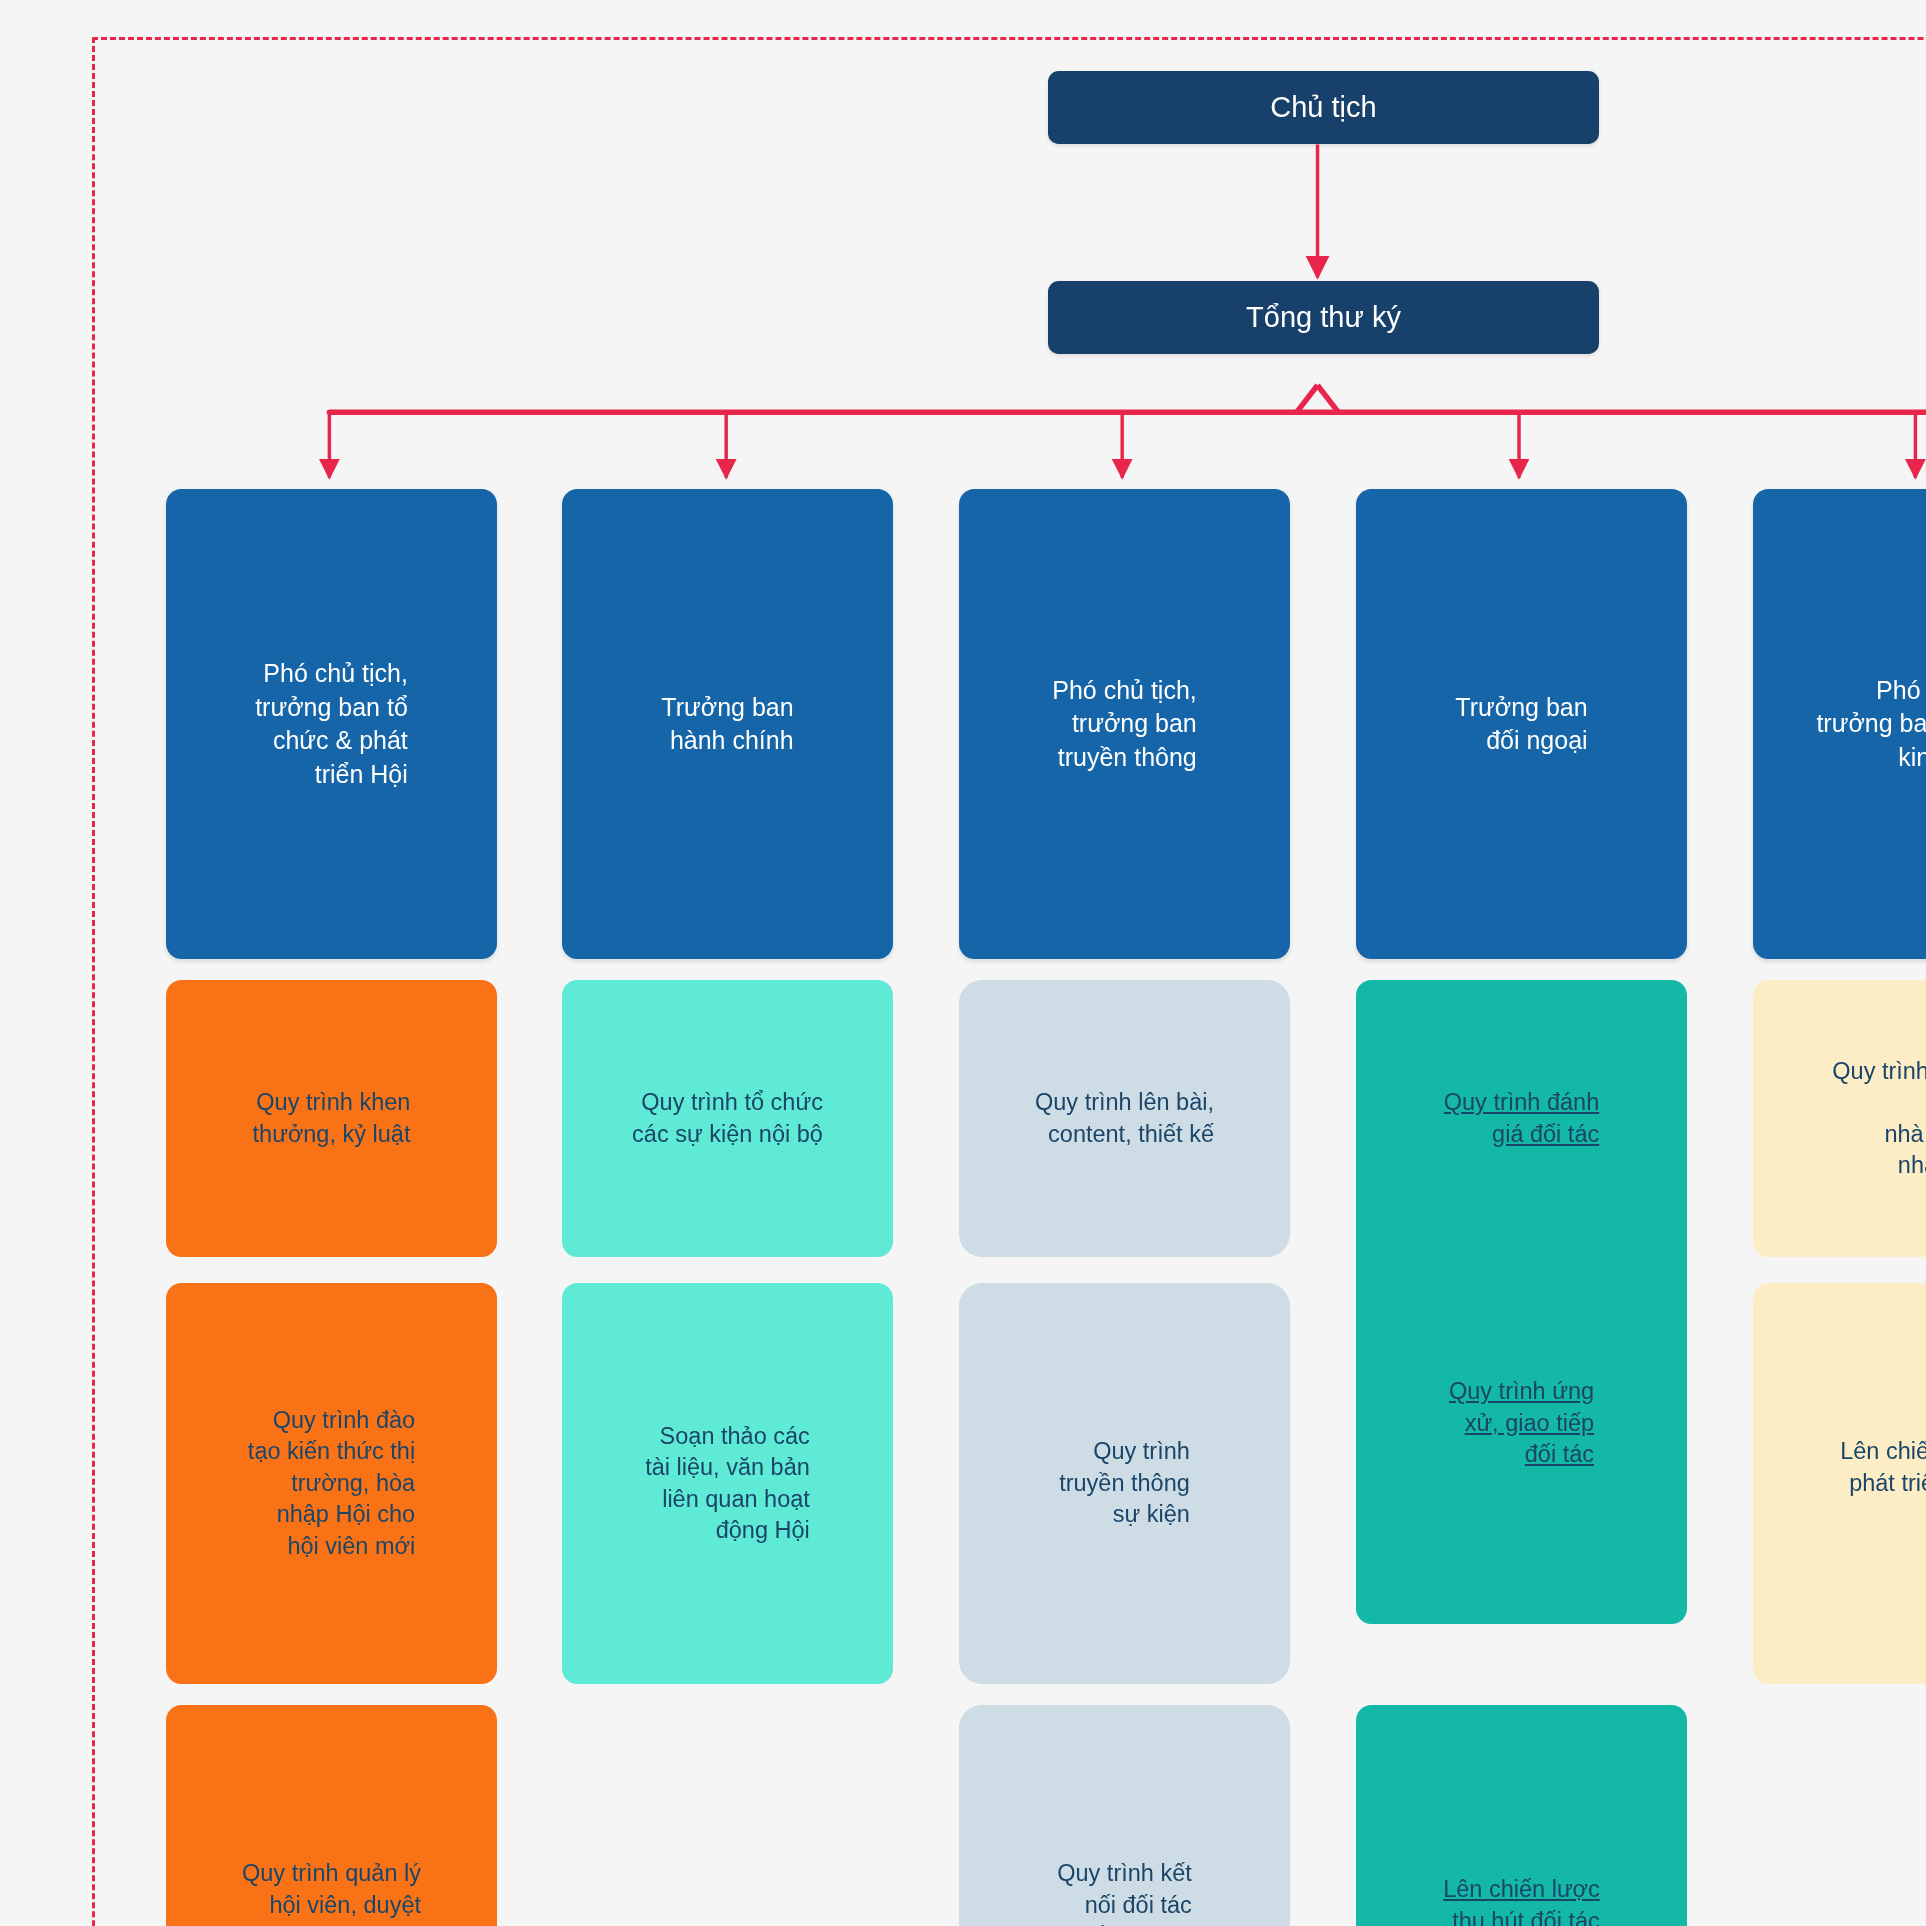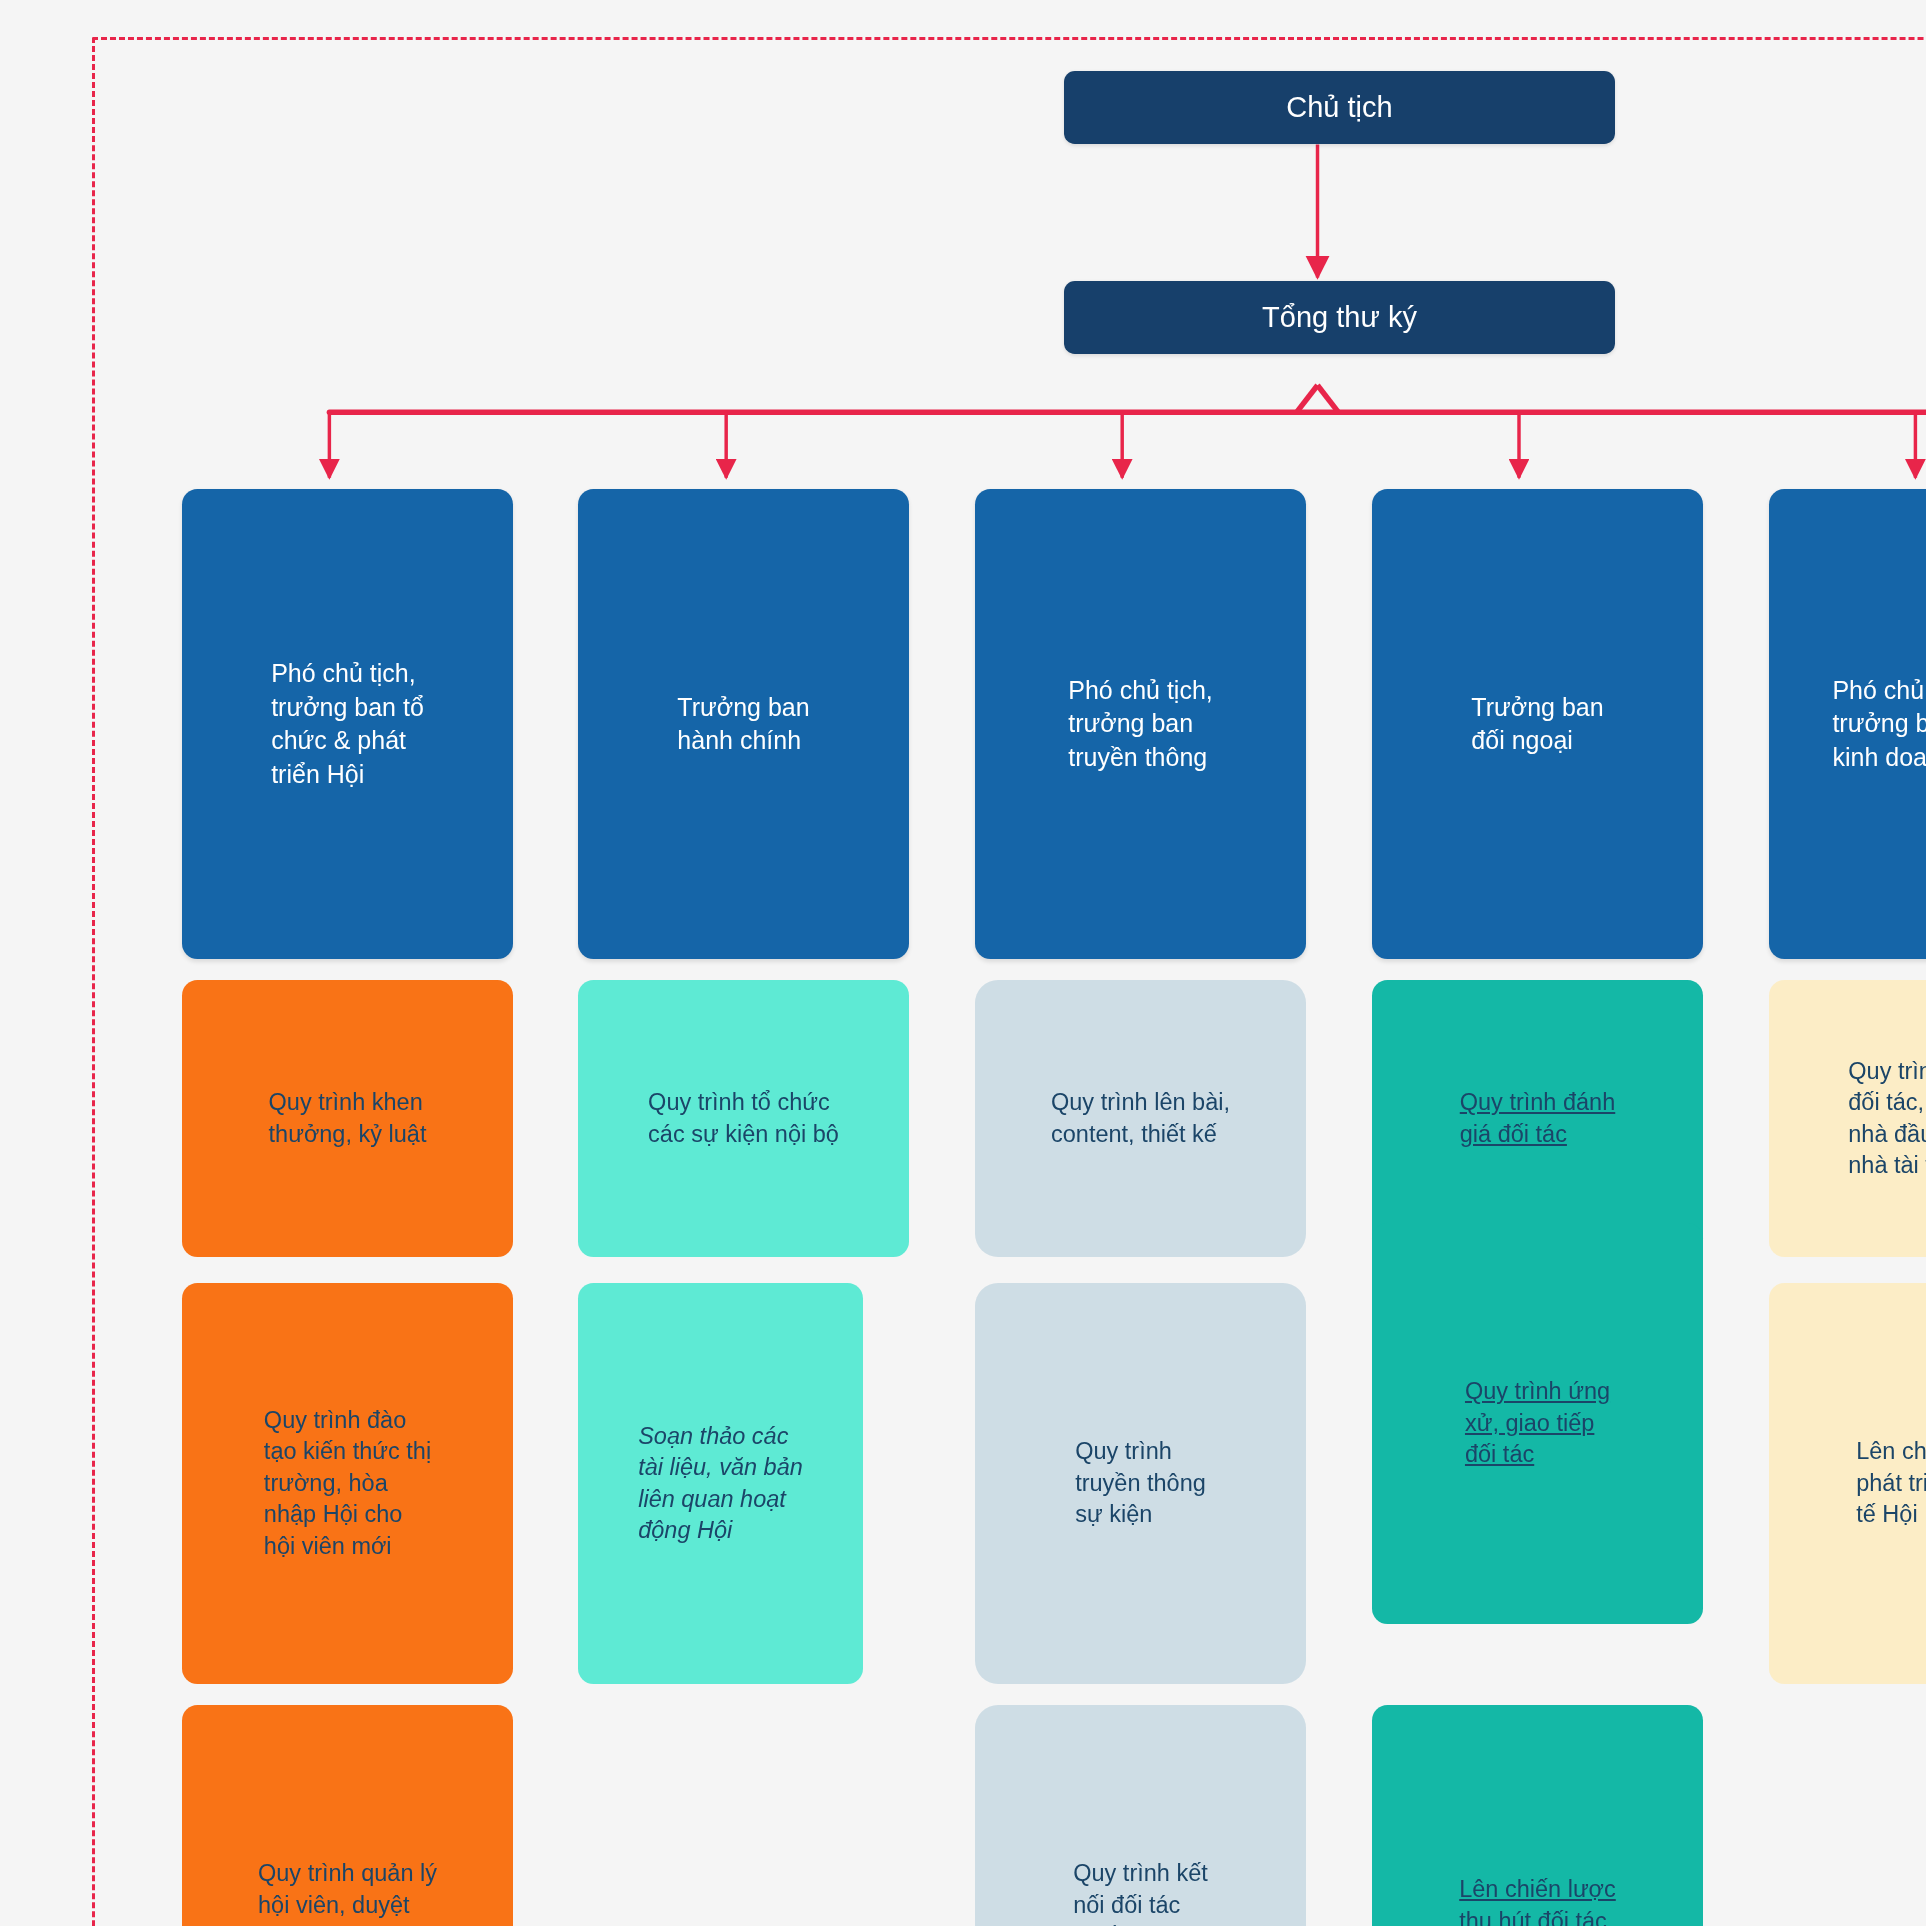--- a/index.html
+++ b/index.html
@@ -28,26 +28,25 @@
     border-radius: 1.5px;
     pointer-events: none;
   }
 
   
   .node {
     position: absolute;
     display: flex;
     align-items: center;
     justify-content: center;
-    text-align: left;
+    text-align: right;
     border-radius: 13px;
     line-height: 1.34;
     padding: 7px 28px;
     white-space: pre-line;
-    margin-left: 16px;
   }
 
   .node-top {
     background: #17406b;
     color: #ffffff;
     font-size: 29px;
     border-radius: 10.8px;
     box-shadow: 0 1.9px 3.9px rgba(0,0,0,0.10);
   }
 
@@ -139,21 +138,21 @@
 tạo kiến thức thị
 trường, hòa
 nhập Hội cho
 hội viên mới</div>
   <div class="node node-proc c-purple" style="left:166px; top:1705px; width:331px; height:401px;">Quy trình quản lý
 hội viên, duyệt
 hội viên mới</div>
 
   <div class="node node-proc c-green" style="left:562px; top:980px; width:331px; height:277px;">Quy trình tổ chức
 các sự kiện nội bộ</div>
-  <div class="node node-proc c-green" style="left:562px; top:1283px; width:285px; height:401px;font-style:italic;">Soạn thảo các
+  <div class="node node-proc c-green" style="left:562px; top:1283px; width:331px; height:401px;">Soạn thảo các
 tài liệu, văn bản
 liên quan hoạt
 động Hội</div>
 
   <div class="node node-proc c-steel" style="left:959px; top:980px; width:331px; height:277px;">Quy trình lên bài,
 content, thiết kế</div>
   <div class="node node-proc c-steel" style="left:959px; top:1283px; width:331px; height:401px;">Quy trình
 truyền thông
 sự kiện</div>
   <div class="node node-proc c-steel" style="left:959px; top:1705px; width:331px; height:401px;">Quy trình kết

